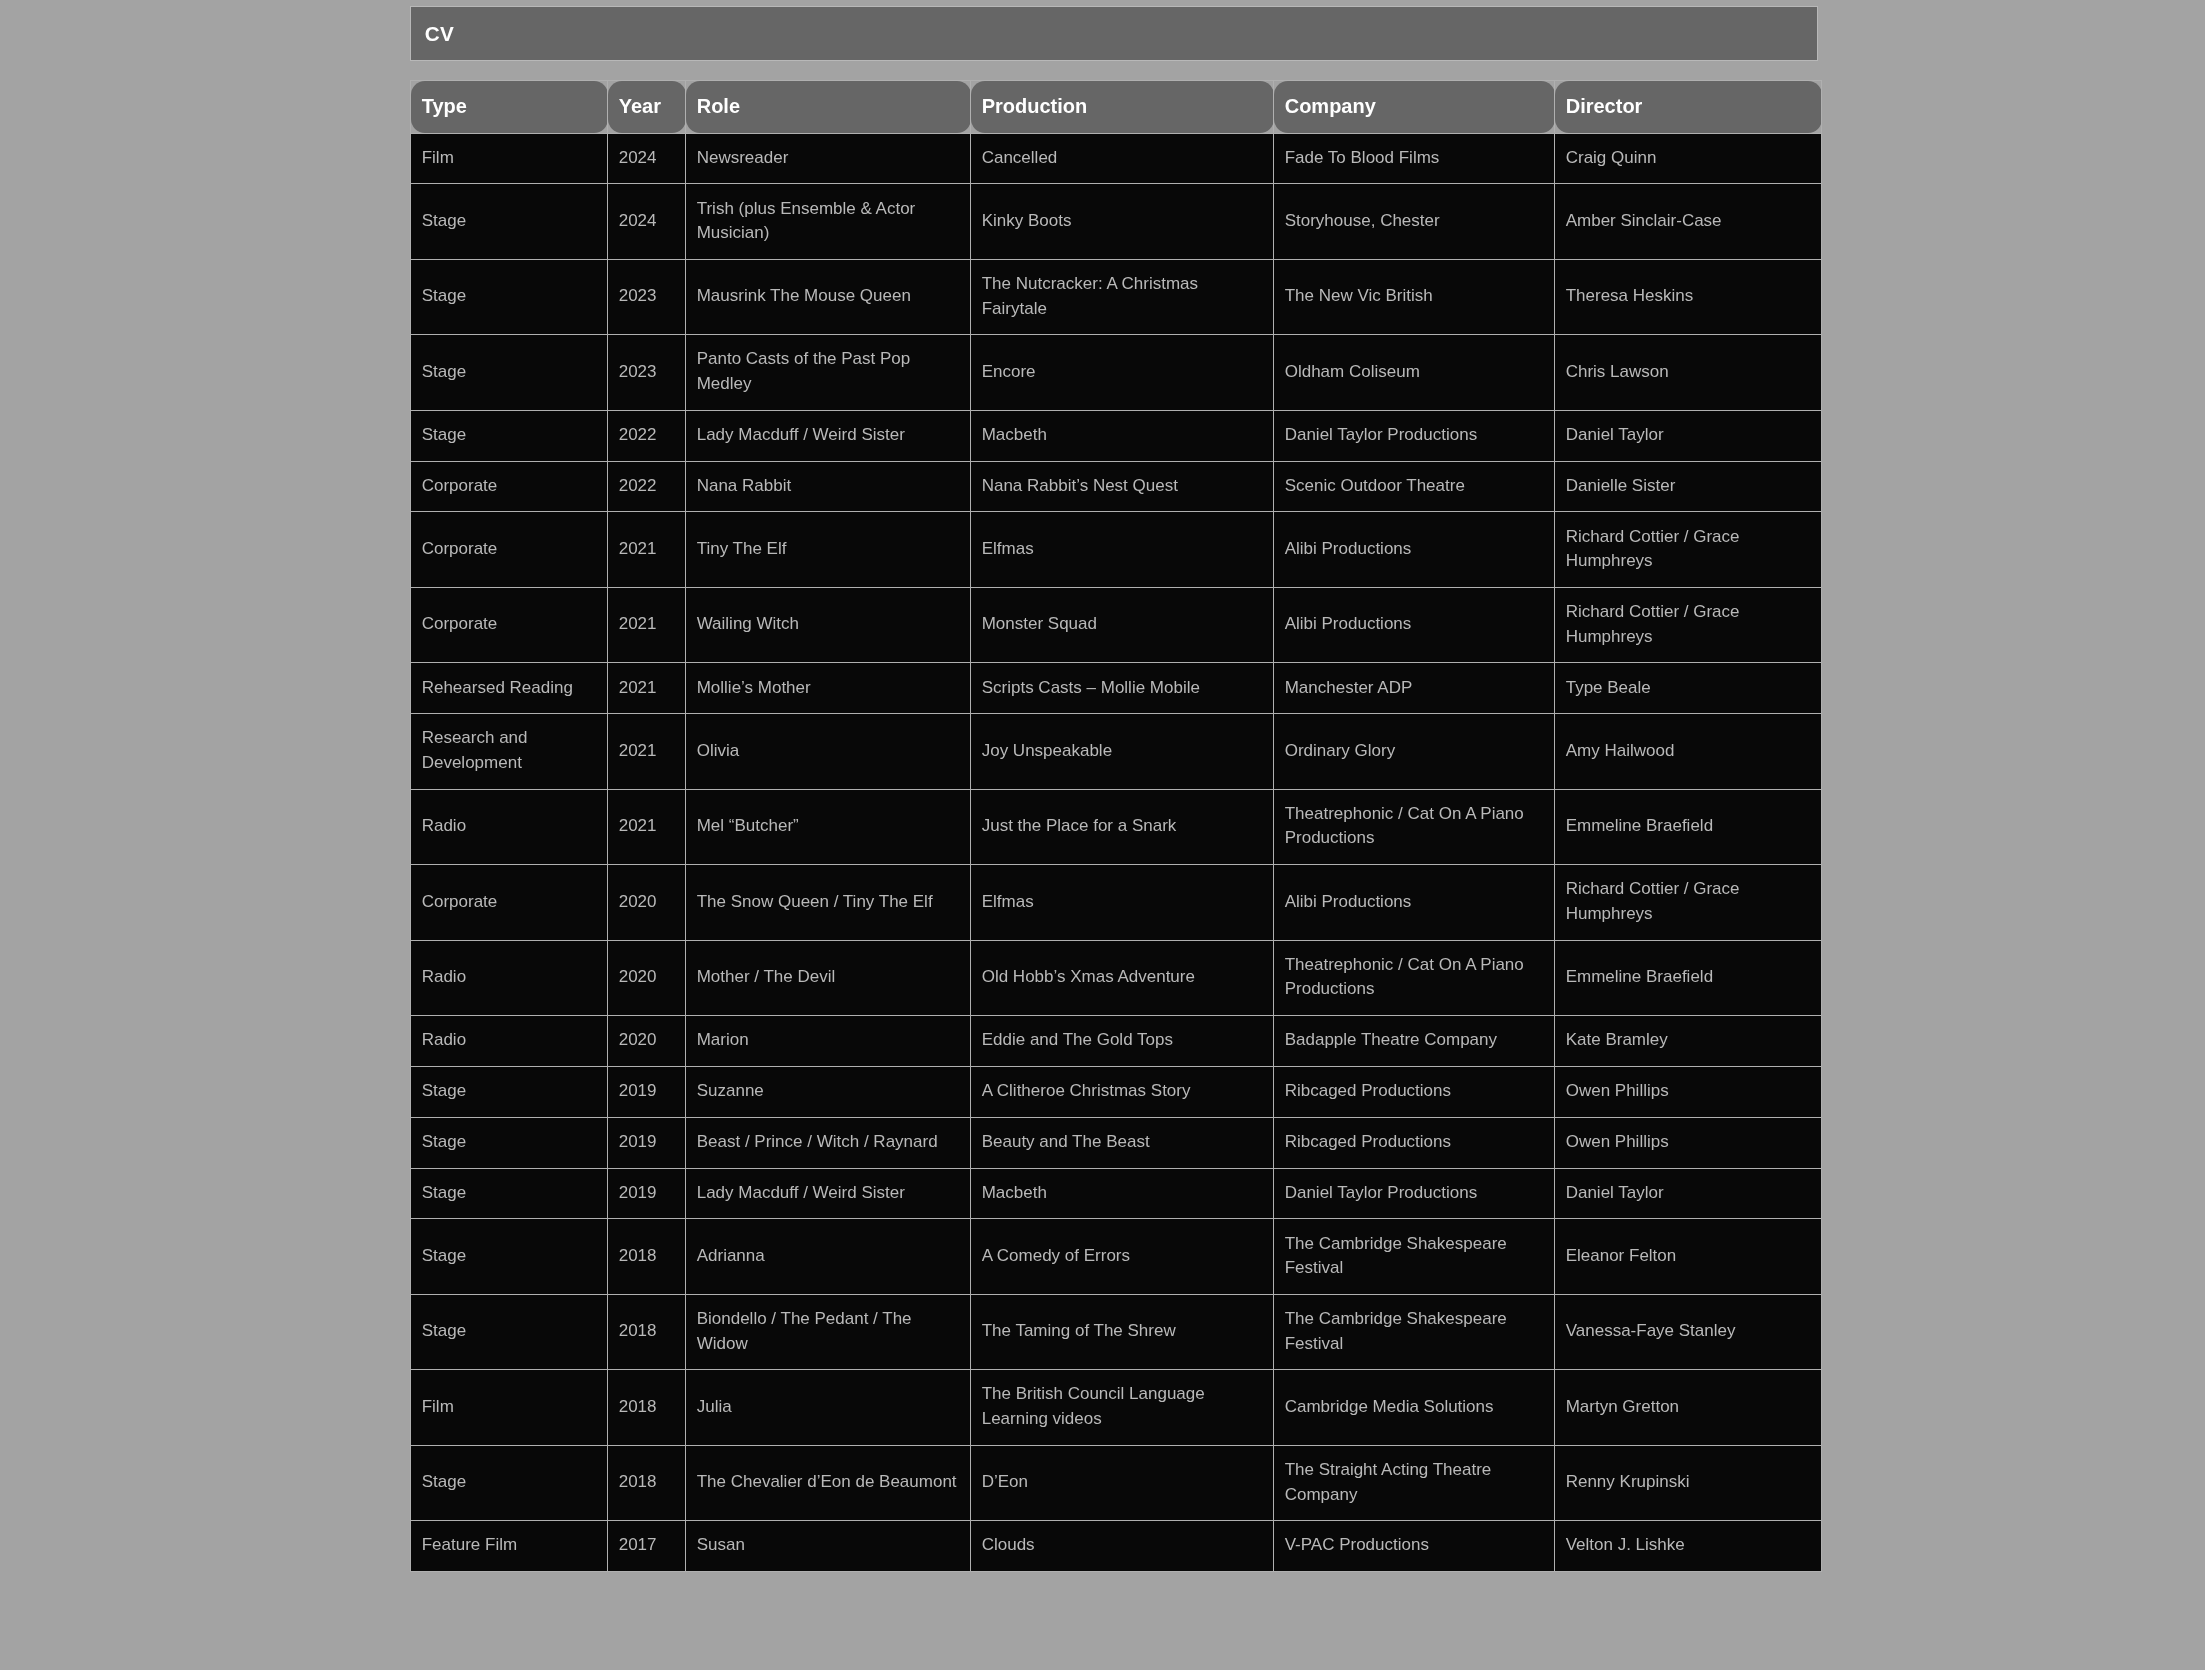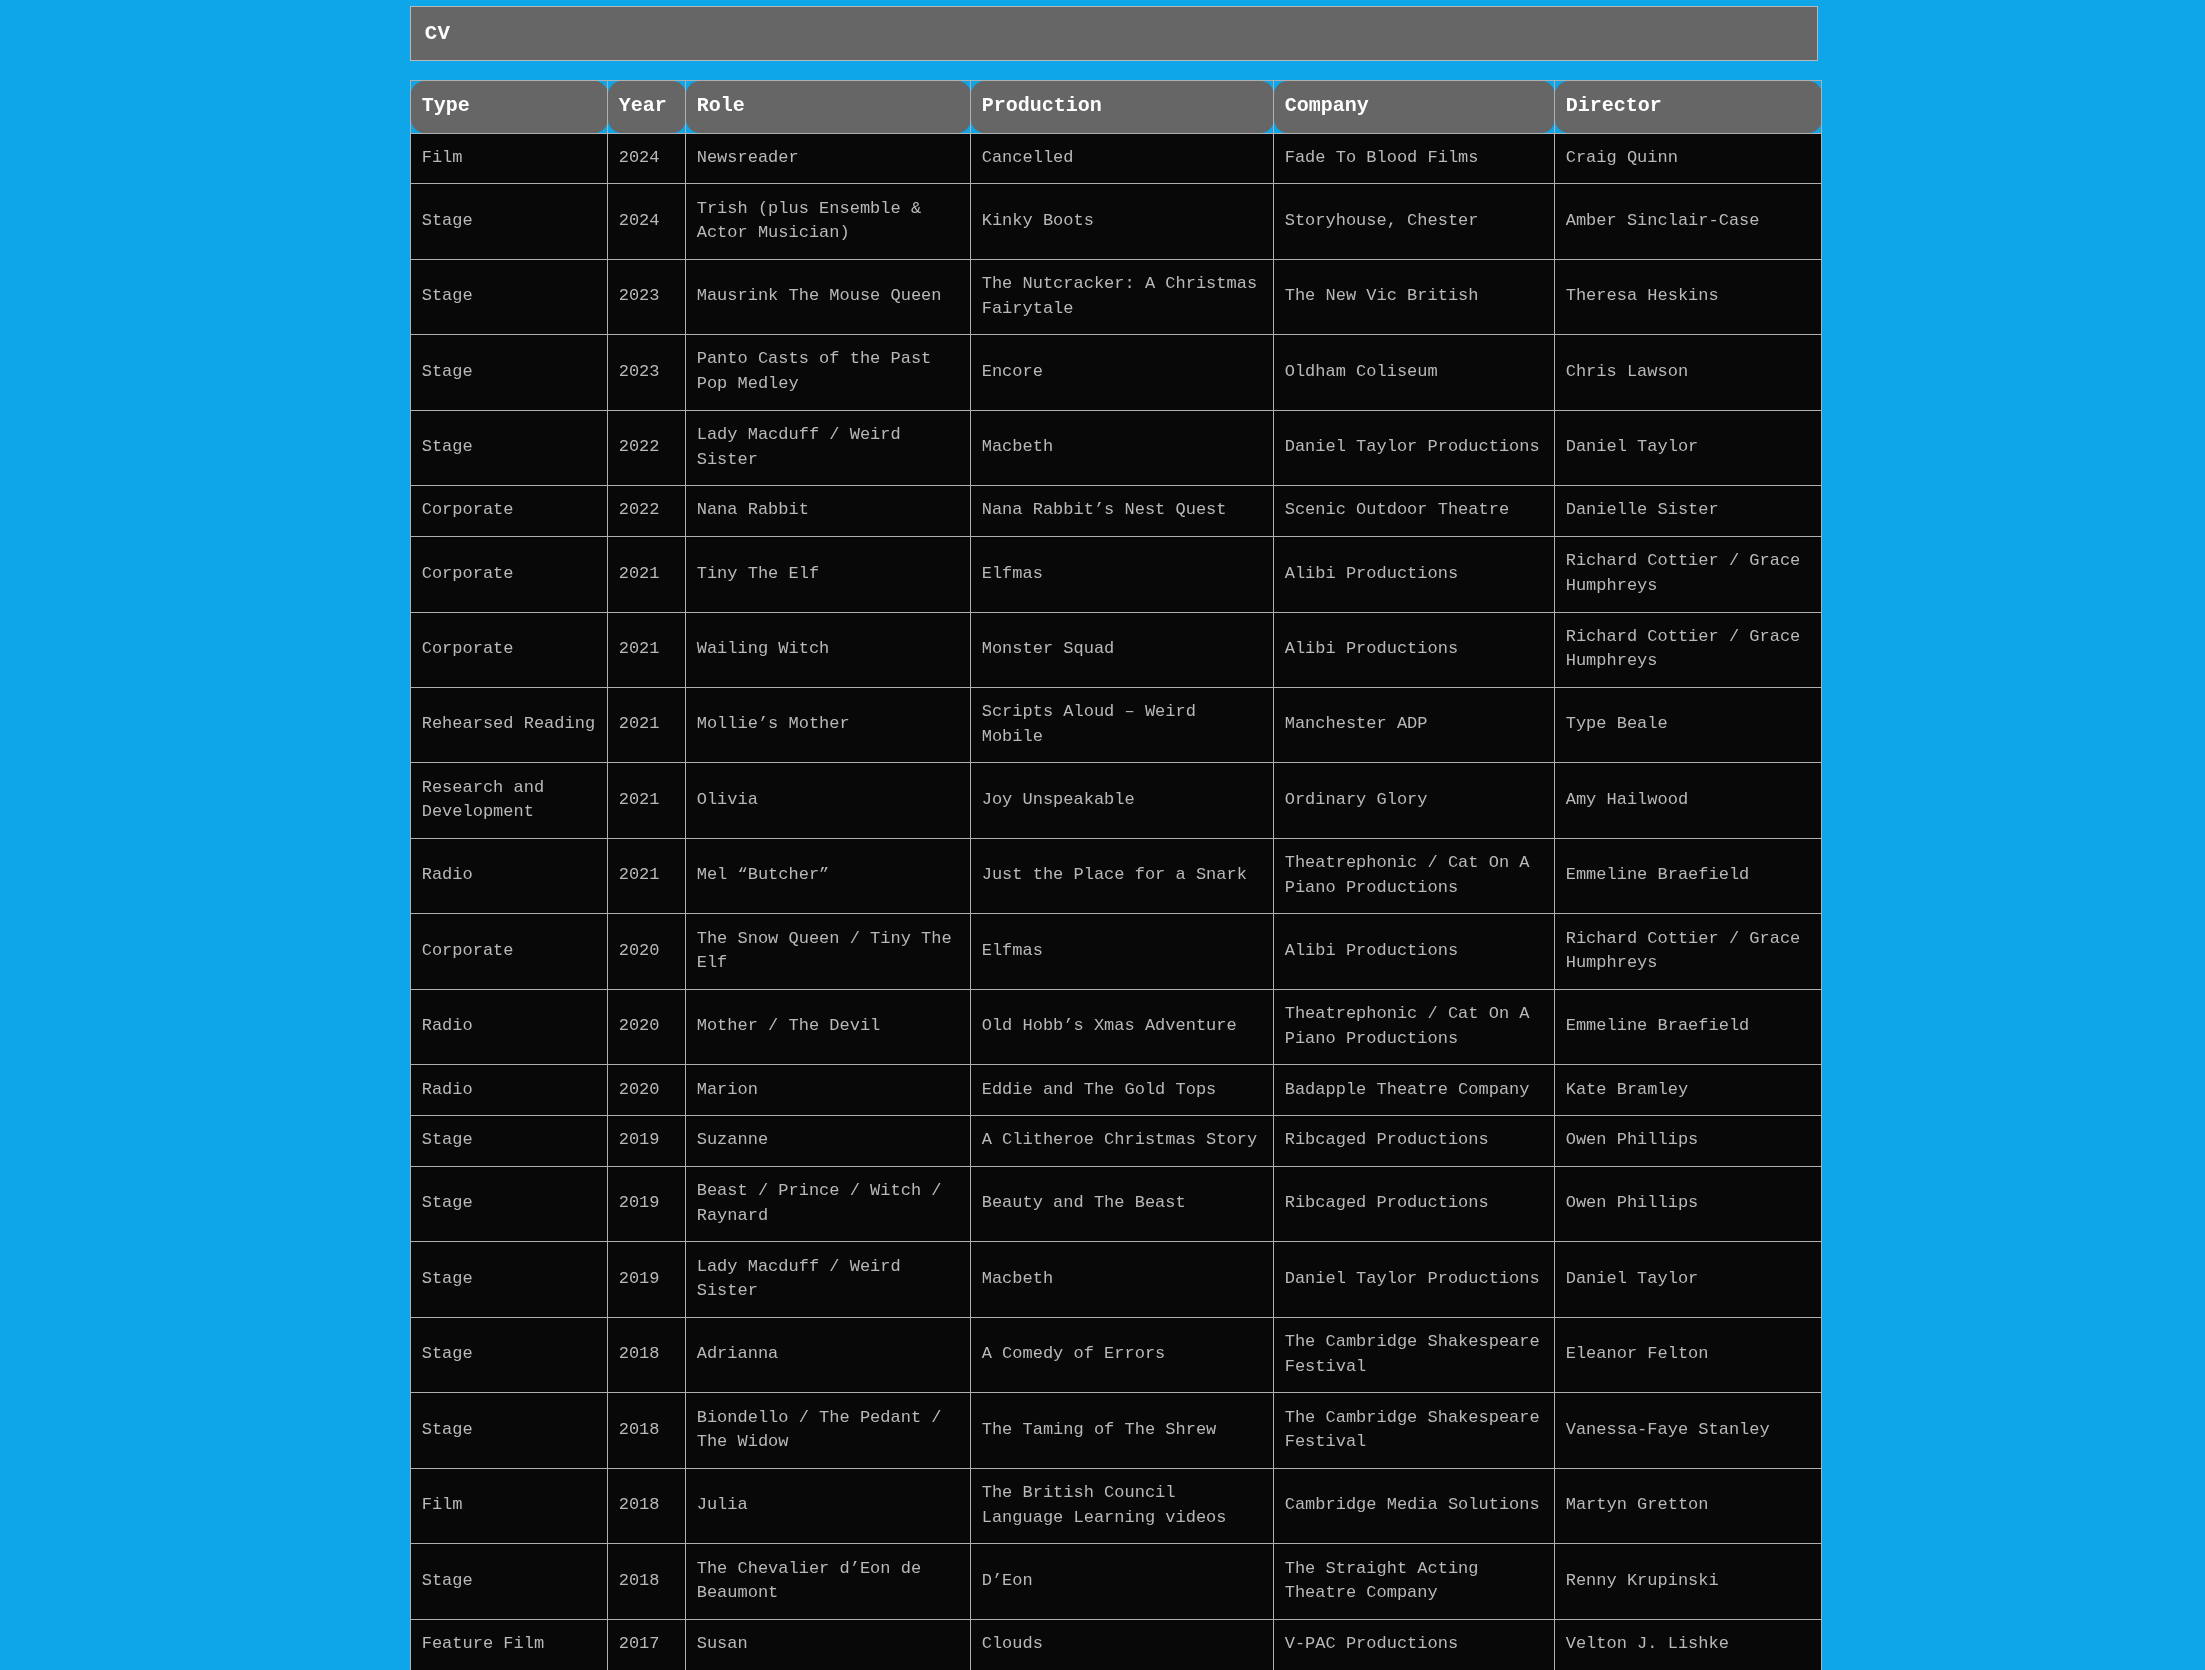--- a/index.html
+++ b/index.html
@@ -12,22 +12,21 @@
     height: 1671px;
     overflow: hidden;
     font-family: "Liberation Sans", sans-serif;
     -webkit-font-smoothing: antialiased;
   }
 
   .page {
     position: relative;
     width: 2205px;
     height: 1671px;
-    background: #0ea5e9;
-    font-family: Liberation Mono, monospace;
+    background: #a3a3a3;
   }
 
   
   .section-header {
     position: absolute;
     left: 410px;
     top: 6.1px;
     width: 1408px;
     height: 55px;
     box-sizing: border-box;
@@ -180,21 +179,21 @@
             <td>2021</td>
             <td>Wailing Witch</td>
             <td>Monster Squad</td>
             <td>Alibi Productions</td>
             <td>Richard Cottier / Grace Humphreys</td>
           </tr>
           <tr>
             <td>Rehearsed Reading</td>
             <td>2021</td>
             <td>Mollie’s Mother</td>
-            <td>Scripts Aloud – Weird Mobile</td>
+            <td>Scripts Casts – Mollie Mobile</td>
             <td>Manchester ADP</td>
             <td>Type Beale</td>
           </tr>
           <tr>
             <td>Research and Development</td>
             <td>2021</td>
             <td>Olivia</td>
             <td>Joy Unspeakable</td>
             <td>Ordinary Glory</td>
             <td>Amy Hailwood</td>

